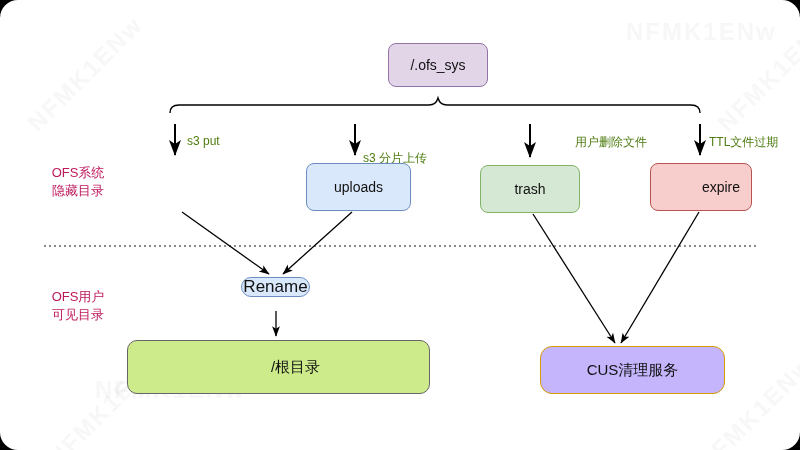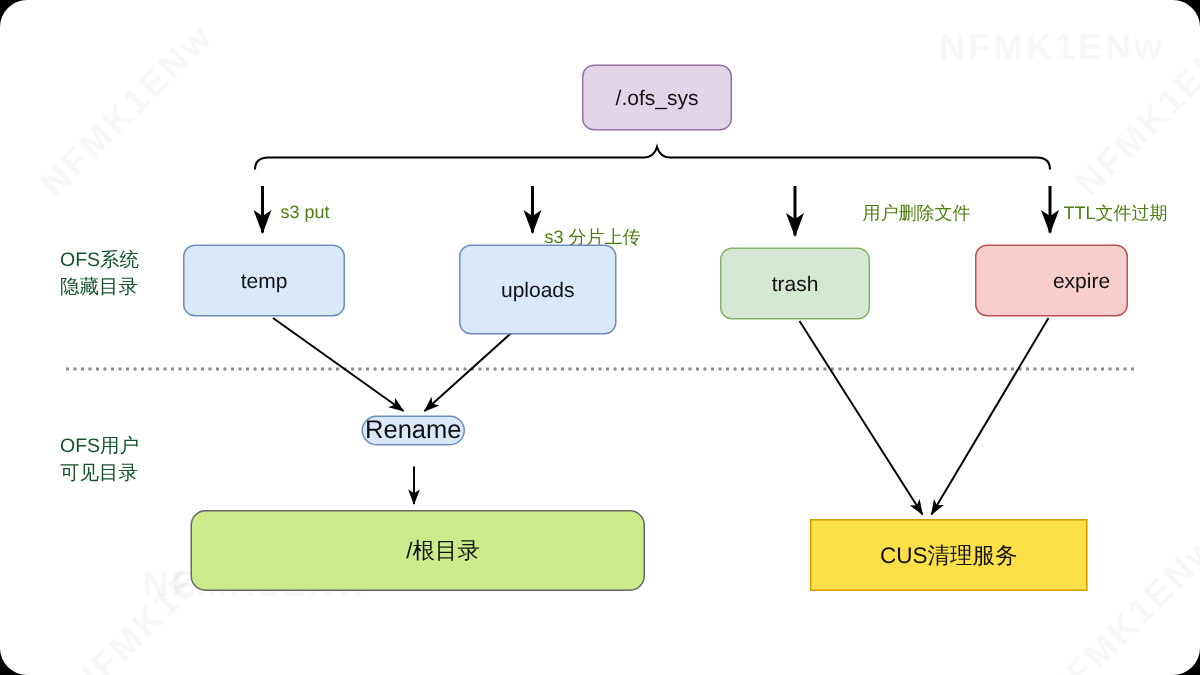--- a/index.html
+++ b/index.html
@@ -7,23 +7,23 @@
   .canvas{position:absolute;left:0;top:0;width:800px;height:450px;background:#fff;border-radius:18px;overflow:hidden;}
   .wm{position:absolute;color:rgba(120,120,130,0.06);font-size:24px;font-weight:bold;letter-spacing:2px;white-space:nowrap;pointer-events:none;}
   .wm.diag{transform:rotate(-45deg);}
   svg.edges{position:absolute;left:0;top:0;}
   .node{position:absolute;display:flex;align-items:center;justify-content:center;box-sizing:border-box;border:1px solid #000;border-radius:8px;font-size:14px;color:#111;text-align:center;}
   .node.purple{background:#e1d5e7;border-color:#9673a6;}
   .node.blue{background:#dae8fc;border-color:#6c8ebf;}
   .node.green{background:#d5e8d4;border-color:#82b366;}
   .node.red{background:#f8cecc;border-color:#b85450;padding-left:40px;}
   .node.lime{background:#cdeb8b;border-color:#666666;border-radius:10px;font-size:15px;}
-  .node.orange{background:#fde047;border-color:#d79b00;border-radius:0;font-size:15px;}
+  .node.orange{background:#c4b5fd;border-color:#d79b00;border-radius:12px;font-size:15px;}
   .edge-label{position:absolute;font-size:12px;color:#4d7c0f;white-space:nowrap;}
-  .section-label{position:absolute;width:76px;font-size:13px;color:#14532d;line-height:1.35;}
+  .section-label{position:absolute;width:76px;font-size:13px;color:#be185d;text-align:center;line-height:1.35;}
 </style>
 </head>
 <body>
 
 <div class="stage">
   <div class="canvas">
 
     <span class="wm" style="left:626px;top:18px;">NFMK1ENw</span>
     <span class="wm diag" style="left:10px;top:60px;">NFMK1ENw</span>
     <span class="wm diag" style="left:700px;top:60px;">NFMK1ENw</span>
@@ -62,22 +62,21 @@
       <div>OFS用户</div>
       <div>可见目录</div>
     </div>
 
     <span class="edge-label" style="left:187px;top:134px;">s3 put</span>
     <span class="edge-label" style="left:363px;top:134px;margin-top:16px;">s3 分片上传</span>
     <span class="edge-label" style="left:539px;top:134px;margin-left:36px;">用户删除文件</span>
     <span class="edge-label" style="left:709px;top:134px;">TTL文件过期</span>
 
     <div class="node purple" style="left:388px;top:43px;width:100px;height:44px;">/.ofs_sys</div>
-    <div class="node blue" style="left:122px;top:163px;width:108px;height:48px;">temp</div>
-    <div class="node blue" style="left:306px;top:163px;width:105px;height:60px;">uploads</div>
+    <div class="node blue" style="left:306px;top:163px;width:105px;height:48px;">uploads</div>
     <div class="node green" style="left:480px;top:165px;width:100px;height:48px;">trash</div>
     <div class="node red" style="left:650px;top:163px;width:102px;height:48px;">expire</div>
     <div class="node blue" style="left:241px;top:277px;width:69px;height:20px;font-size:17px;border-radius:16px;">Rename</div>
     <div class="node lime" style="left:127px;top:340px;width:303px;height:54px;padding-left:34px;">/根目录</div>
     <div class="node orange" style="left:540px;top:346px;width:185px;height:48px;">CUS清理服务</div>
 
   </div>
 </div>
 
 </body></html>

